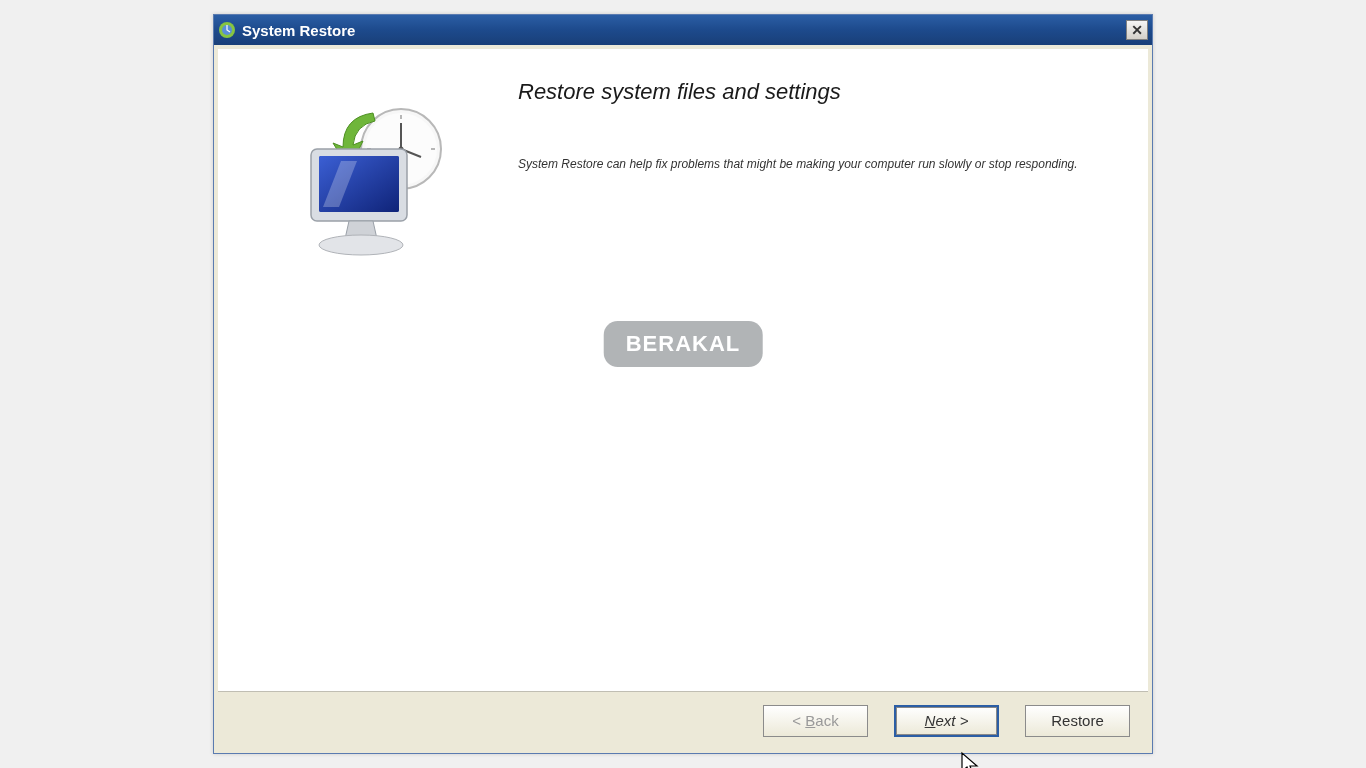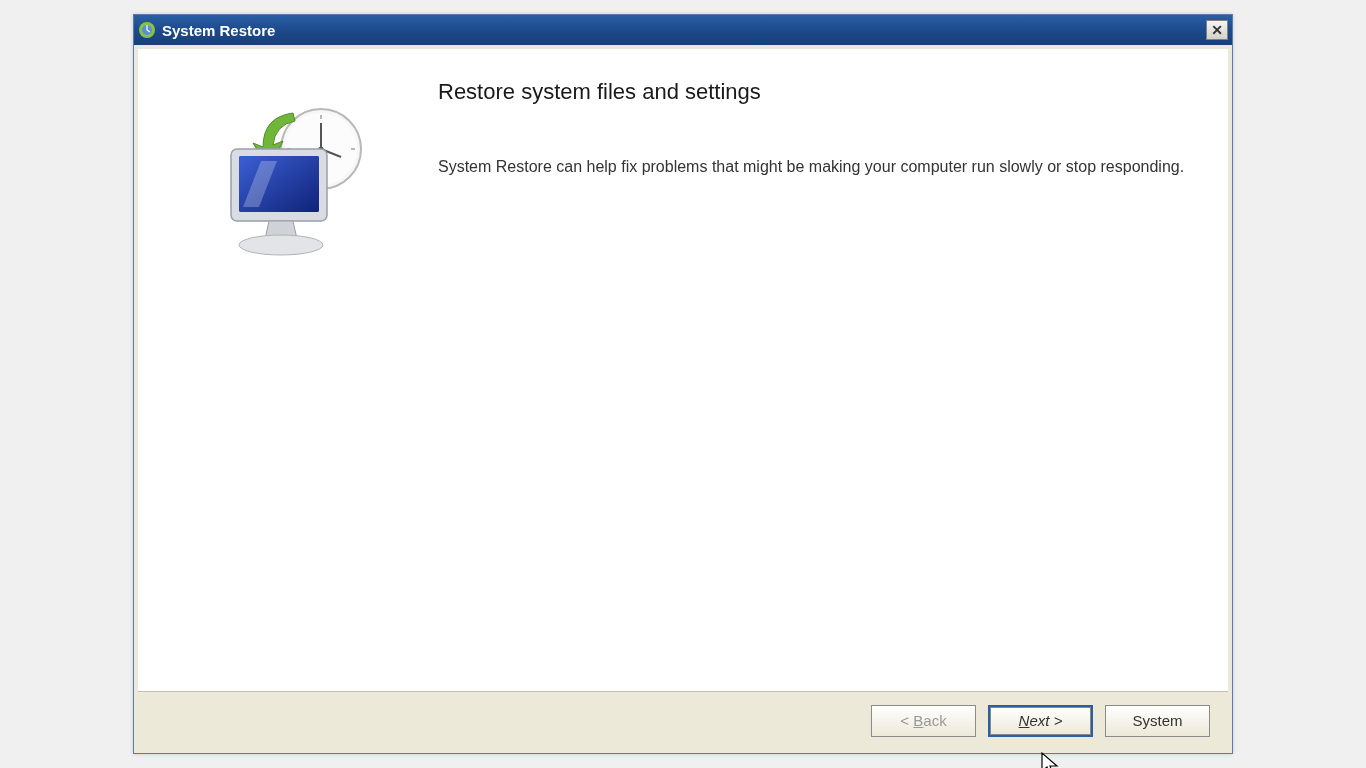--- a/index.html
+++ b/index.html
@@ -10,21 +10,21 @@
     body {
       font-family: "Segoe UI", Tahoma, Arial, sans-serif;
       background: #f0f0f0;
       width: 1366px;
       height: 768px;
       display: flex;
       align-items: center;
       justify-content: center;
     }
     .window {
-      width: 1100px;
+      width: 940px;
       height: 740px;
       background: #ece9d8;
       border: 1px solid #5a7bb0;
       box-shadow: 0 0 4px rgba(0,0,0,0.15);
       display: flex;
       flex-direction: column;
     }
     .titlebar {
       background: linear-gradient(to bottom, #2b5ea5 0%, #1d4a8c 50%, #193f78 100%);
       color: #fff;
@@ -79,29 +79,30 @@
     }
     .restore-icon {
       width: 160px;
       height: 180px;
       position: relative;
     }
     .right-pane {
       flex: 1;
       padding-left: 10px;
       padding-right: 20px;
+      font-style: italic;
     }
     .heading {
       font-size: 22px;
       color: #1a1a1a;
       font-weight: 400;
       margin-bottom: 50px;
     }
     .body-text {
-      font-size: 16px;
+      font-size: 12px;
       color: #333;
       line-height: 1.5;
       margin-bottom: 36px;
       margin-top: 24px;
     }
     .help-link {
       color: #0645ad;
       text-decoration: underline;
       cursor: pointer;
     }
@@ -120,21 +121,21 @@
       opacity: 0.9;
     }
     .button-bar {
       height: 58px;
       background: #ece9d8;
       border-top: 1px solid #c0beb3;
       display: flex;
       align-items: center;
       justify-content: flex-end;
       padding: 0 18px;
-      gap: 12px;
+      gap: 26px;
       margin: 4px;
       margin-top: 0;
     }
     .btn {
       min-width: 105px;
       height: 32px;
       background: linear-gradient(to bottom, #ffffff, #ece9d8);
       border: 1px solid #8b8b8b;
       font-size: 15px;
       color: #333;
@@ -216,29 +217,30 @@
           </defs>
         </svg>
       </div>
     </div>
 
     <div class="right-pane">
       <h1 class="heading">Restore system files and settings</h1>
       <p class="body-text">System Restore can help fix problems that might be making your computer run slowly or stop responding.</p>
     </div>
 
+    <div class="watermark">BERAKAL</div>
   </div>
 
   <div class="button-bar" style="position:relative;">
     <button class="btn disabled">
       <span>&lt; <u>B</u>ack</span>
     </button>
     <button class="btn default">
       <span><u>N</u>ext &gt;</span>
     </button>
     <button class="btn">
-      <span>System</span>
+      <span>Restore</span>
     </button>
     <svg class="cursor-arrow" width="20" height="26" viewBox="0 0 20 26">
       <path d="M2 2 L2 20 L7 16 L10 24 L13 23 L10 15 L17 15 Z" fill="#fff" stroke="#000" stroke-width="1.2"></path>
     </svg>
   </div>
 </div>
 
 </body></html>

